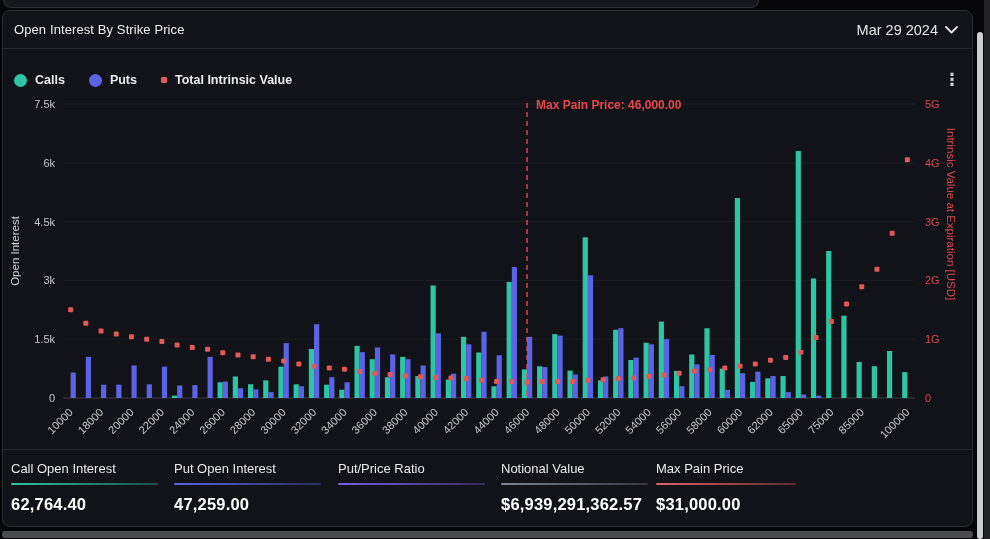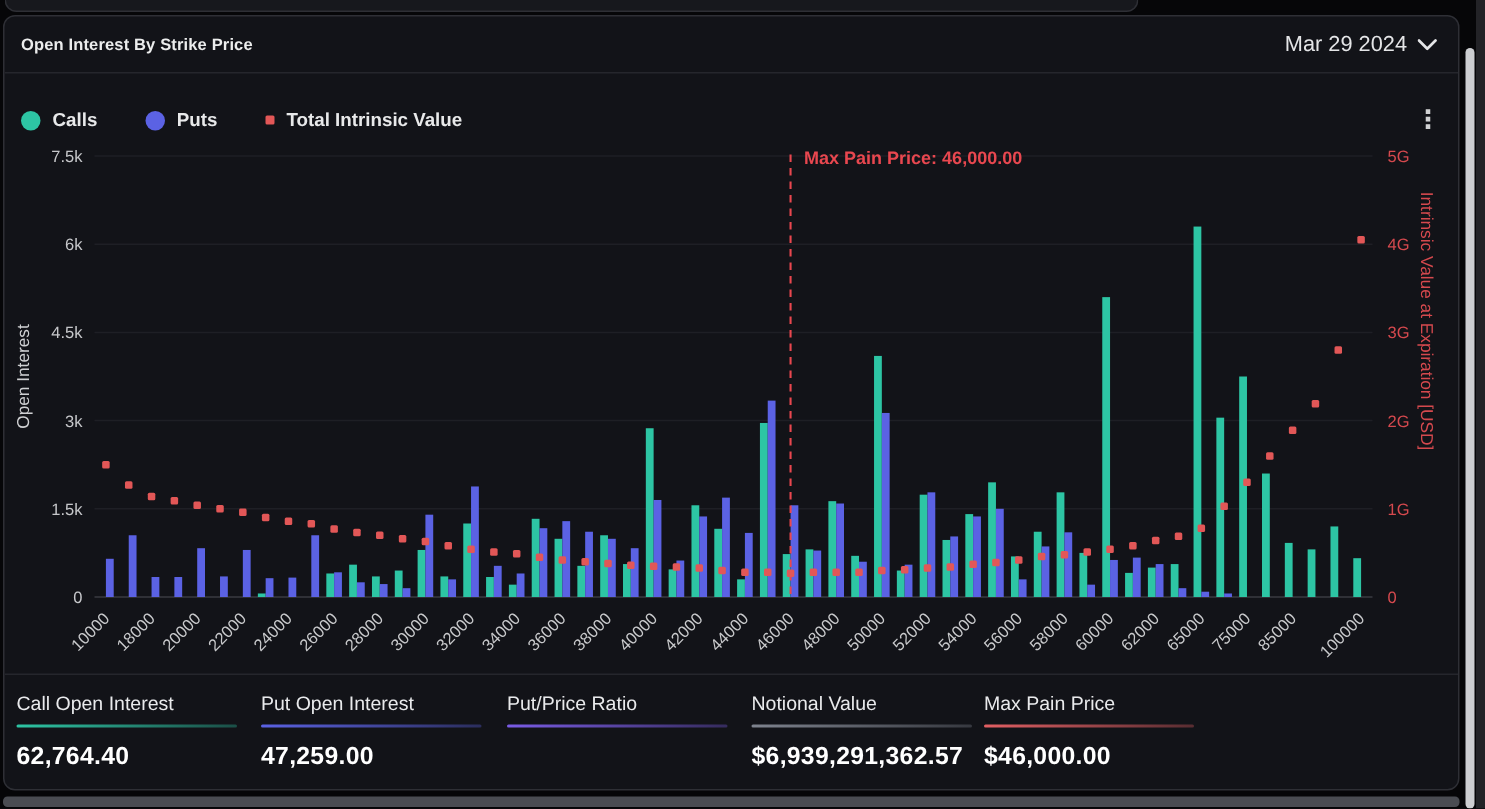--- a/index.html
+++ b/index.html
@@ -6,23 +6,23 @@
   body{width:990px;height:539px;overflow:hidden;font-family:"Liberation Sans","DejaVu Sans",sans-serif;}
   #stage{position:relative;width:990px;height:539px;}
   
   #top-strip{position:absolute;left:3px;top:0;width:754px;height:7px;background:#17181d;
     border:1px solid #2e2f35;border-top:none;border-radius:0 0 9px 9px;}
   
   #panel{position:absolute;left:2px;top:10px;width:971px;height:517px;background:#121318;
     border:1px solid #2e2f35;border-radius:8px;box-sizing:border-box;overflow:hidden;}
   #panel-header{position:absolute;left:0;top:0;right:0;height:38px;display:flex;align-items:center;
     justify-content:space-between;padding:0 14px 0 11px;border-bottom:1px solid #25262c;box-sizing:border-box;}
-  #panel-title{font-size:11px;font-weight:bold;color:#eceded;letter-spacing:.1px;}
+  #panel-title{font-size:13px;font-weight:normal;color:#eceded;letter-spacing:.1px;}
   #date-selector{display:flex;align-items:center;gap:7px;color:#e4e5e7;font-size:14.5px;cursor:pointer;}
-  #legend{position:absolute;left:11px;top:62px;display:flex;align-items:center;gap:32px;}
+  #legend{position:absolute;left:11px;top:62px;display:flex;align-items:center;gap:24px;}
   .legend-item{display:flex;align-items:center;gap:8px;cursor:pointer;}
   .legend-swatch-circle{width:13px;height:13px;border-radius:50%;}
   .legend-swatch-square{width:6px;height:6px;border-radius:1px;}
   .legend-label{font-size:12.5px;font-weight:bold;color:#e8e9ea;}
   #kebab{position:absolute;right:10px;top:58px;width:20px;height:22px;color:#d0d1d3;font-size:17px;
     font-weight:bold;text-align:center;line-height:22px;cursor:pointer;}
   #chart-svg{position:absolute;left:0;top:0;}
   
   #stats{position:absolute;left:0;right:0;bottom:0;height:77px;border-top:1px solid #25262c;
     display:flex;box-sizing:border-box;}
@@ -292,21 +292,21 @@
           <div class="stat-underline" style="width: 147px; background: linear-gradient(90deg, rgb(122, 92, 230), rgba(122, 92, 230, 0.333));"></div>
         </div>
         <div class="stat" style="flex-basis: 147px;">
           <div class="stat-label">Notional Value</div>
           <div class="stat-underline" style="width: 147px; background: linear-gradient(90deg, rgb(126, 131, 142), rgba(126, 131, 142, 0.333));"></div>
           <div class="stat-value">$6,939,291,362.57</div>
         </div>
         <div class="stat" style="flex-basis: 166px;">
           <div class="stat-label">Max Pain Price</div>
           <div class="stat-underline" style="width: 140px; background: linear-gradient(90deg, rgb(226, 95, 99), rgba(226, 95, 99, 0.333));"></div>
-          <div class="stat-value">$46,000.00</div>
+          <div class="stat-value">$31,000.00</div>
         </div>
       </div>
   </div>
 
   <div id="scrollbar-v"></div>
   <div id="right-gutter"></div>
   <div id="bottom-bar"></div>
 </div>
 
 </body></html>

